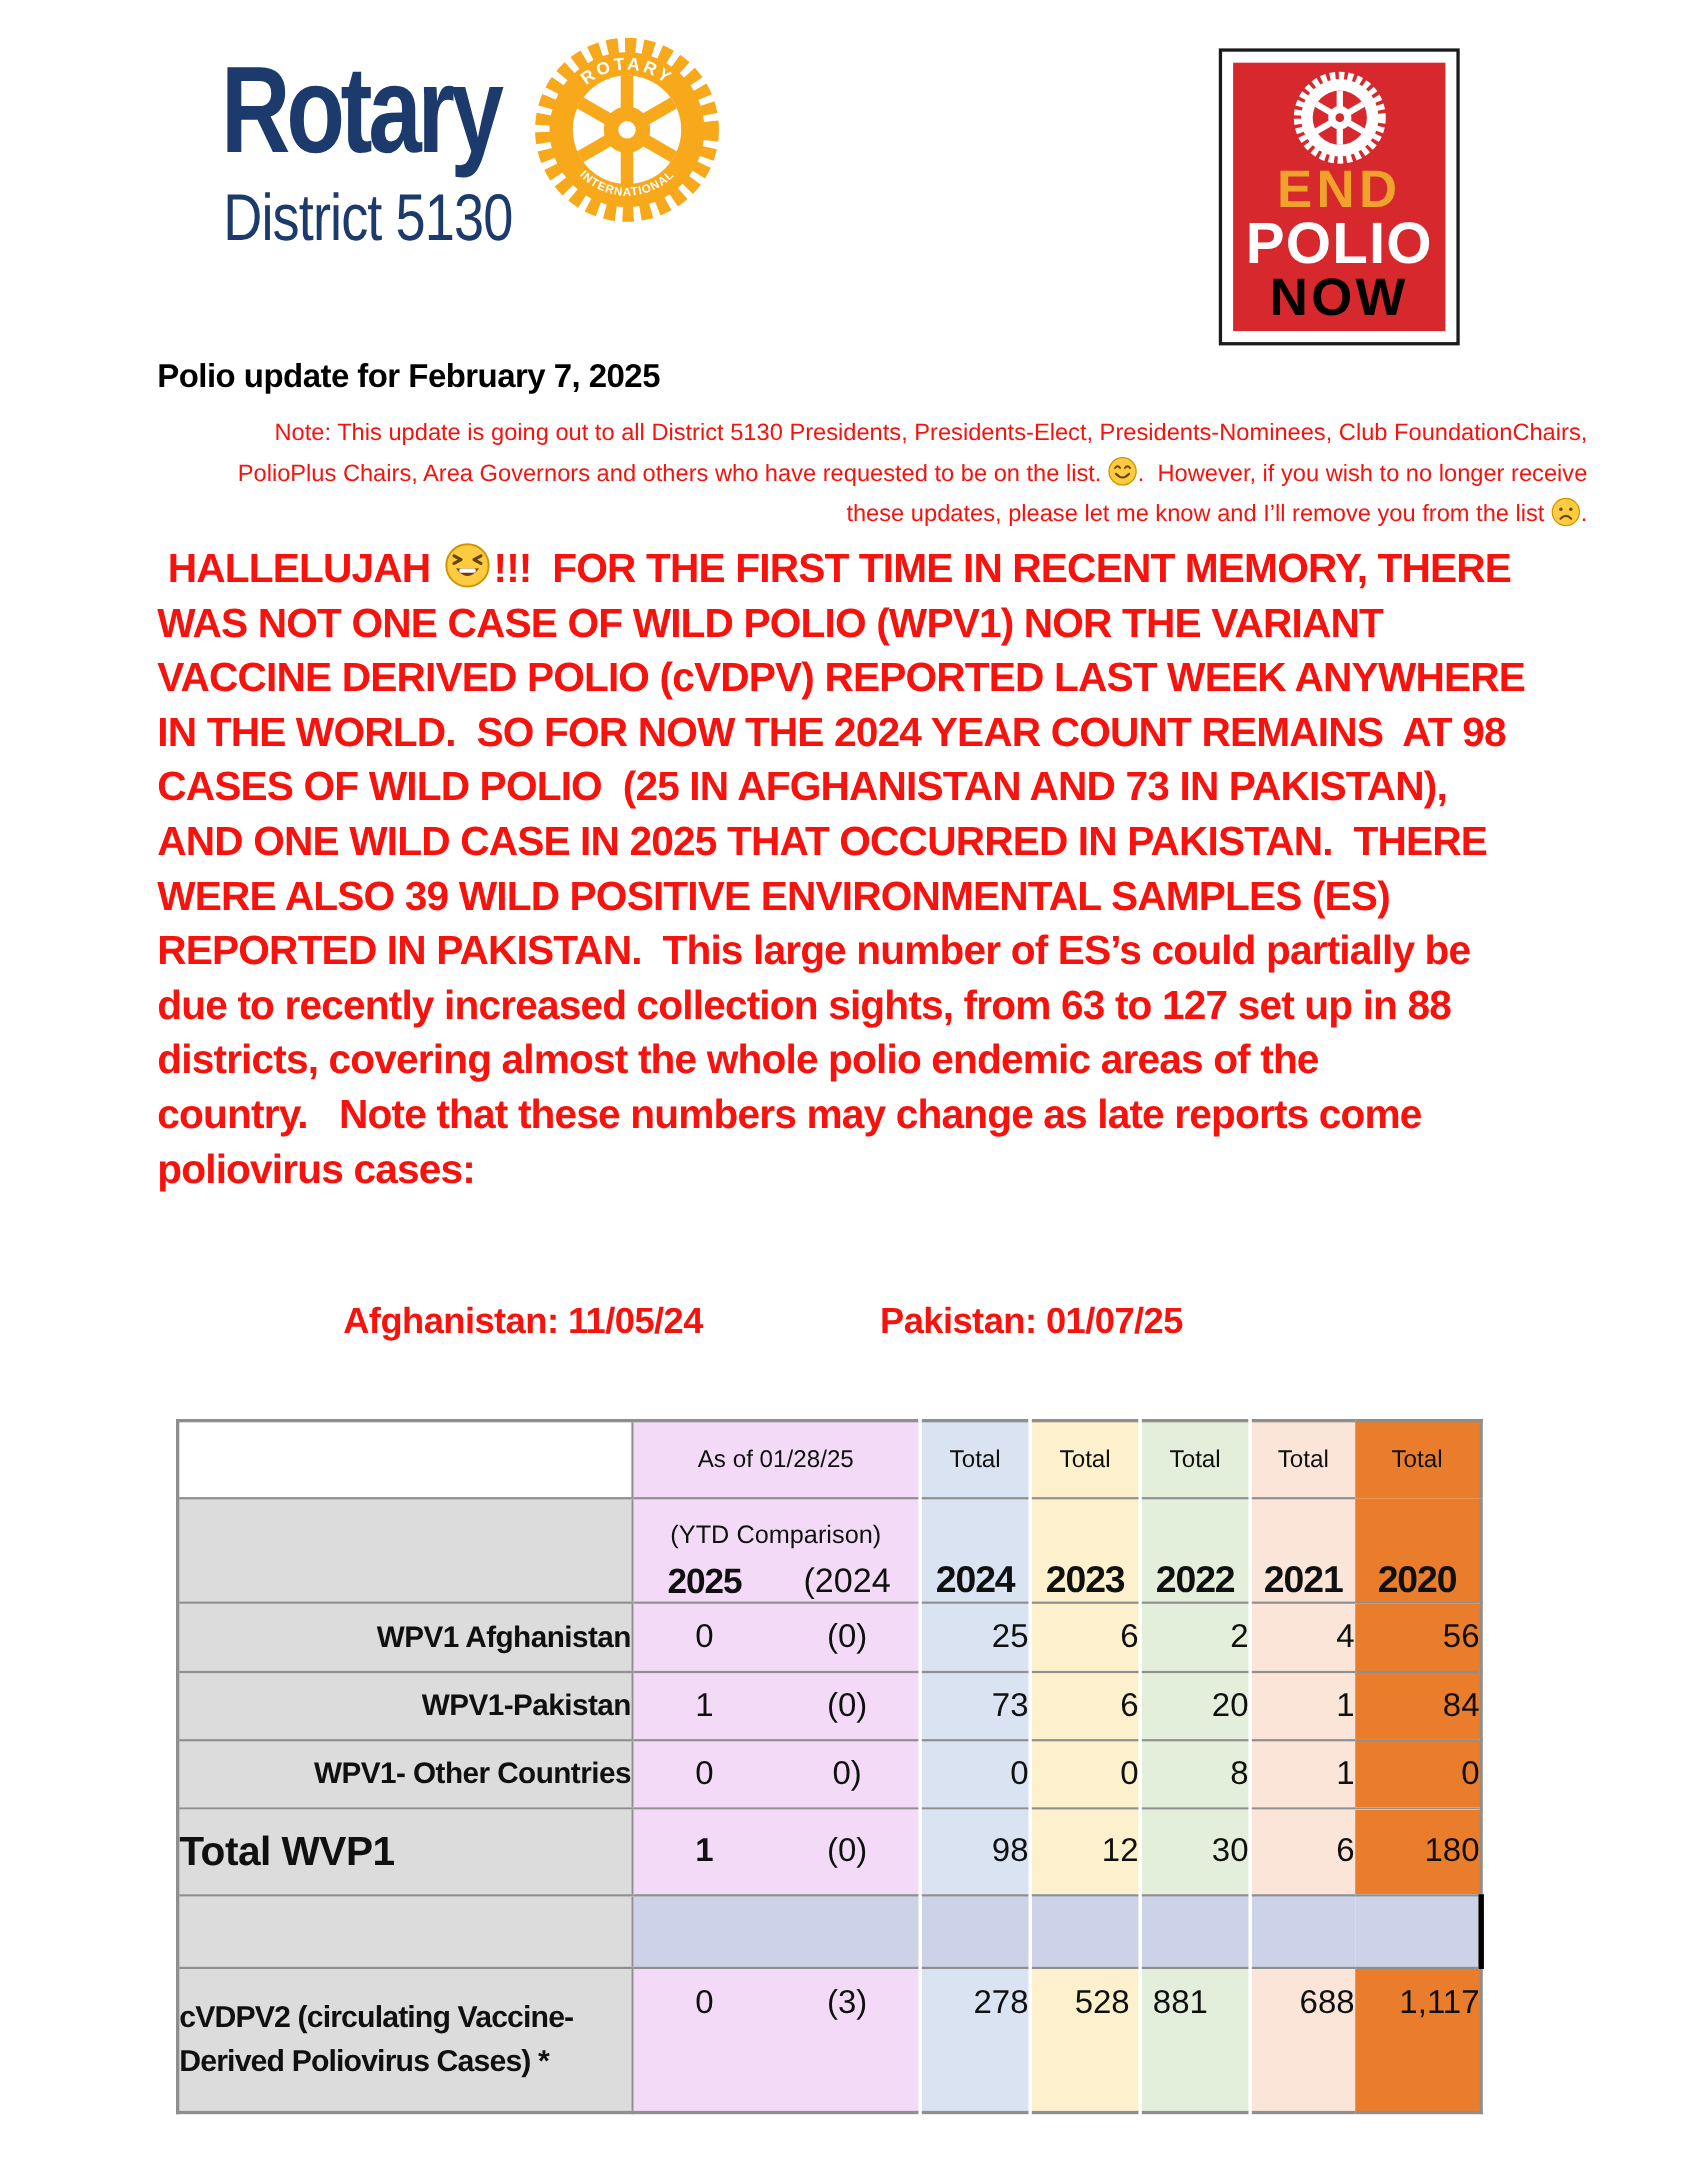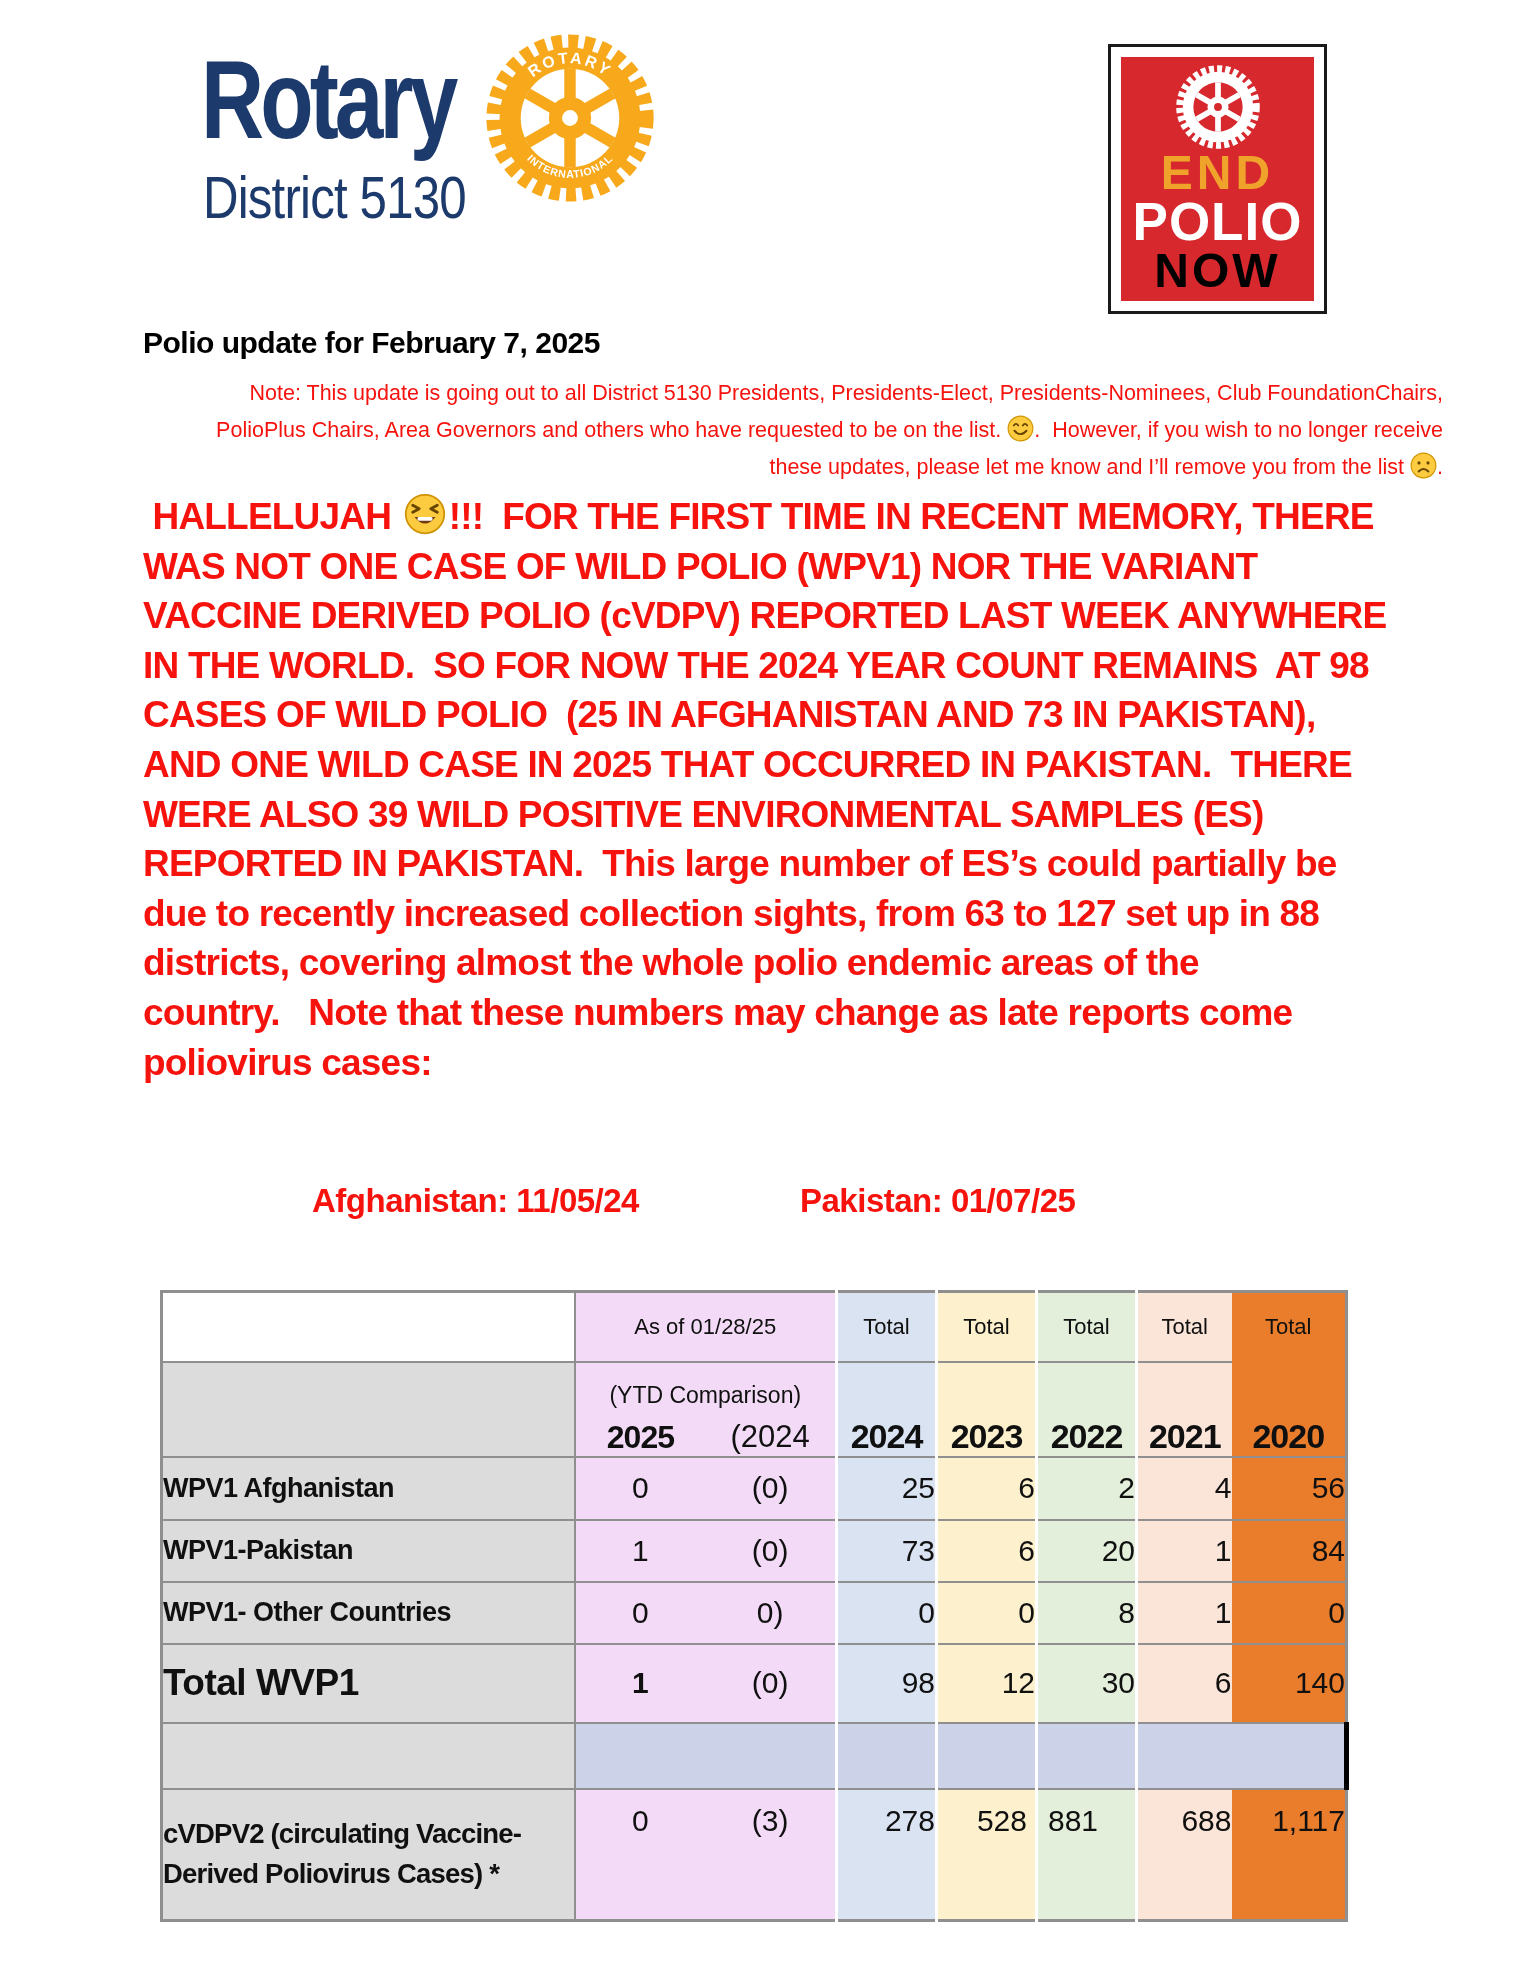--- a/index.html
+++ b/index.html
@@ -52,21 +52,21 @@
   .bg-yellow{background:#fcf0cd;} .bg-green{background:#e3efdb;} .bg-peach{background:#fbe5d8;}
   .bg-orange{background:#ea7d2c;} .bg-gray{background:#dcdcdc;} .bg-peri{background:#ccd3e8;}
   .hdr1{text-align:center;font-size:22px;vertical-align:middle;}
   .yr{text-align:center;font-size:34px;font-weight:700;vertical-align:bottom;padding-bottom:8px;letter-spacing:-1px;}
   .ytd-cell{vertical-align:bottom;padding-bottom:6px;}
   .ytd-line{text-align:center;font-size:23px;margin-bottom:10px;}
   .yr-row{display:flex;}
   .yr-row span{flex:1;text-align:center;}
   .y25{font-weight:700;font-size:32px;letter-spacing:-1px;}
   .y24p{font-size:31px;}
-  .lbl{text-align:left;font-weight:700;font-size:27px;vertical-align:middle;letter-spacing:-0.5px;}
+  .lbl{text-align:right;font-weight:700;font-size:27px;vertical-align:middle;letter-spacing:-0.5px;}
   .lbl-total{text-align:left;padding-left:58px;font-weight:700;font-size:37px;vertical-align:middle;letter-spacing:-0.5px;}
   .lbl-cvd{text-align:left;padding-left:8px;font-weight:700;font-size:27.5px;vertical-align:middle;
       line-height:1.45;letter-spacing:-0.8px;}
   .pair{vertical-align:middle;}
   .pair .inner{display:flex;}
   .pair .inner span{flex:1;text-align:center;font-size:30px;}
   tr.r6 .pair .inner span.pv{font-weight:700;}
   .num{text-align:right;padding-right:22px;font-size:30px;vertical-align:middle;}
   tr.r8 td.num{vertical-align:top;padding-top:14px;}
   tr.r8 td.pair{vertical-align:top;padding-top:14px;}
@@ -251,21 +251,21 @@
       <td class="c2 bg-lav pair">
             <div class="inner">
               <span class="pv">1</span>
               <span class="pc">(0)</span>
             </div>
           </td>
       <td class="c3 bg-blue num">98</td>
       <td class="c4 bg-yellow num">12</td>
       <td class="c5 bg-green num">30</td>
       <td class="c6 bg-peach num">6</td>
-      <td class="c7 bg-orange num">140</td>
+      <td class="c7 bg-orange num">180</td>
     </tr>
     <tr class="r7" style="height:66px">
       <td class="c1 bg-gray"></td>
       <td class="c2 bg-peri"></td>
       <td class="c3 bg-peri"></td>
       <td class="c4 bg-peri"></td>
       <td class="c5 bg-peri"></td>
       <td class="c6 bg-peri"></td>
       <td class="c7 bg-peri"></td>
     </tr>

